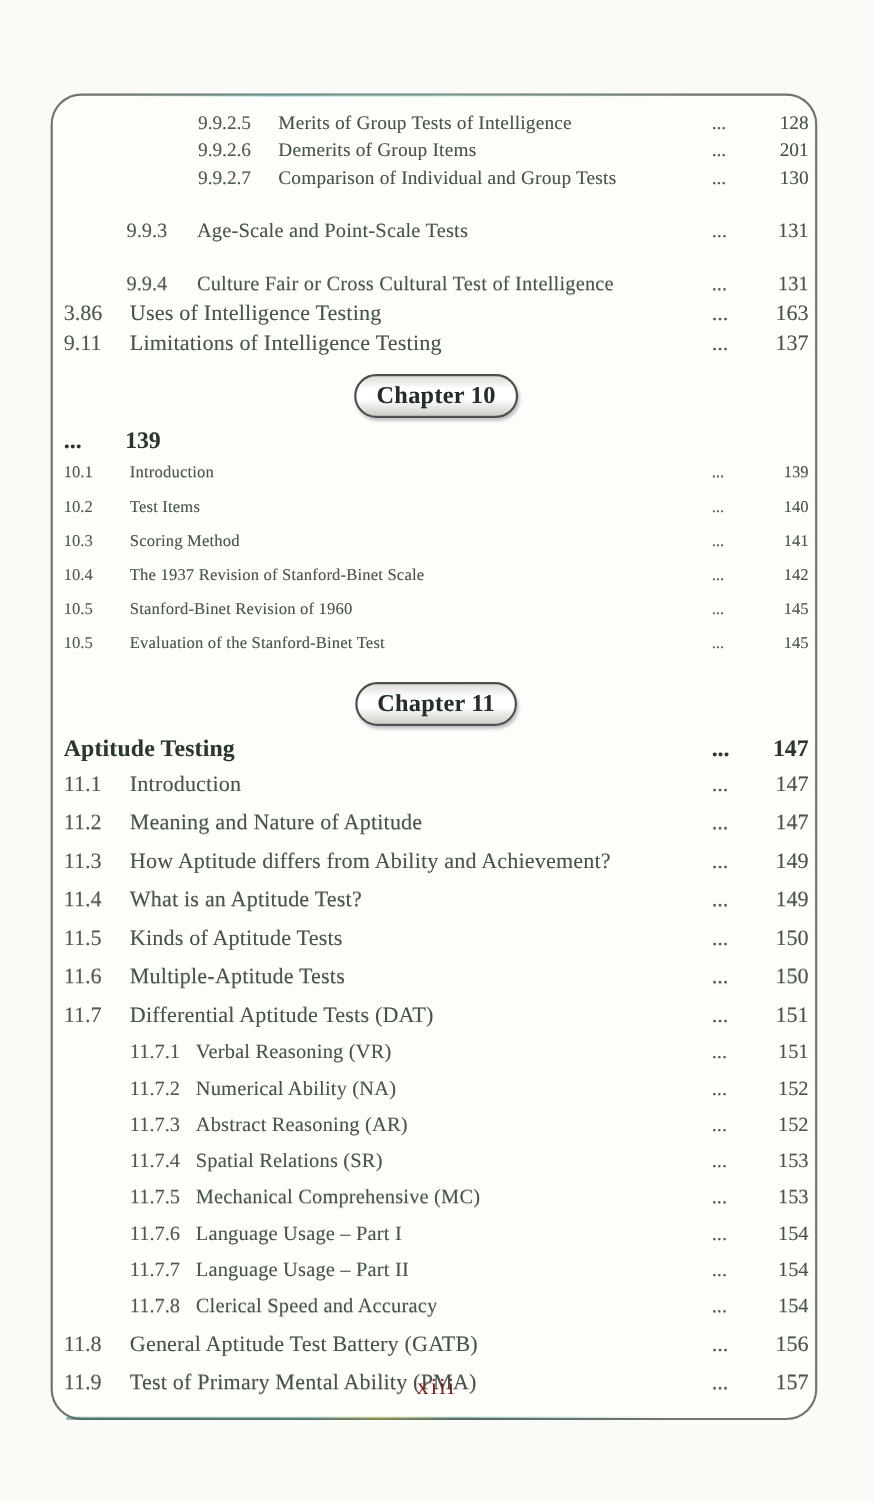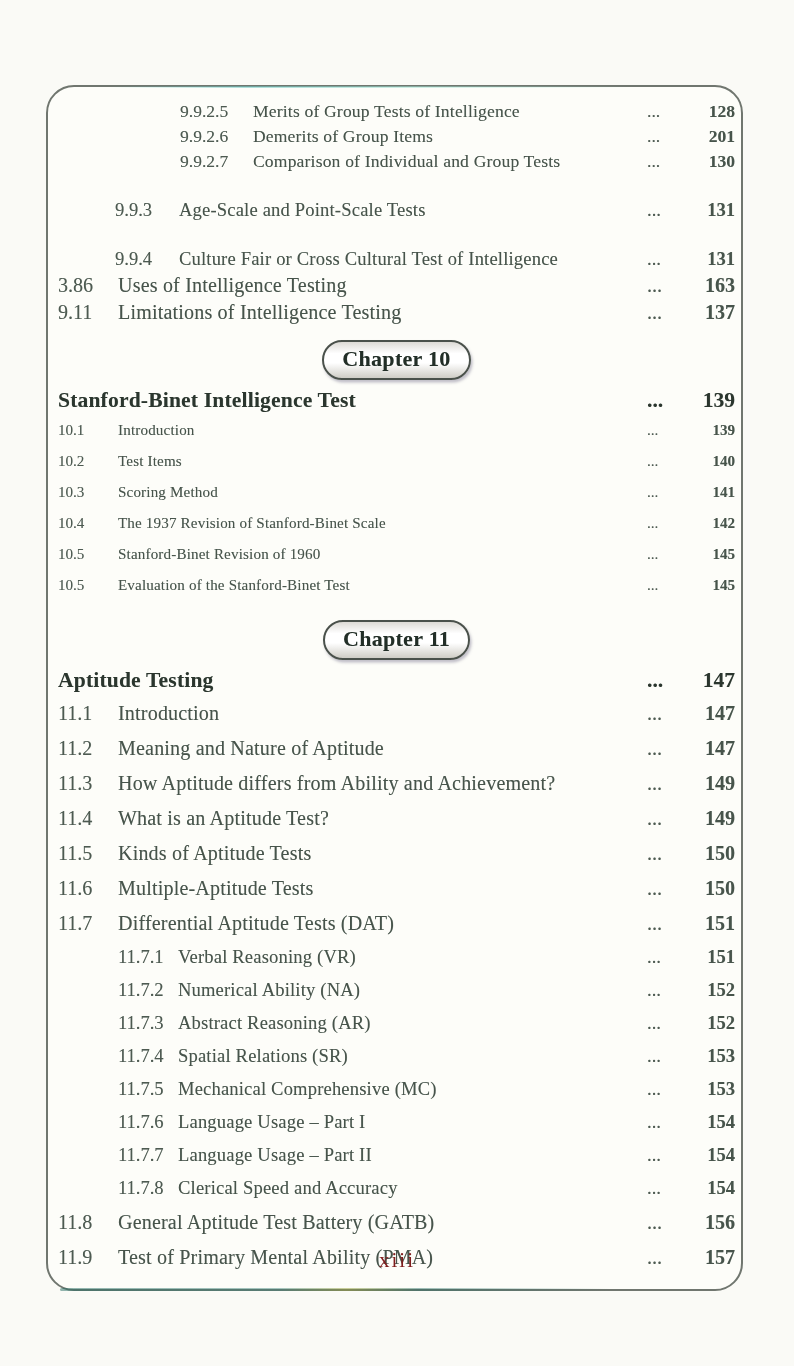--- a/index.html
+++ b/index.html
@@ -29,21 +29,21 @@
     background:linear-gradient(90deg,rgba(120,200,195,0) 0%,rgba(110,200,195,.55) 25%,rgba(160,225,210,.5) 55%,rgba(120,200,195,0) 95%);
   }
   .toc-box::after{
     content:"";position:absolute;bottom:-2px;left:12px;right:130px;height:3px;border-radius:2px;
     background:linear-gradient(90deg,rgba(40,110,100,.5) 0%,rgba(60,130,120,.45) 40%,rgba(150,160,60,.5) 52%,rgba(40,110,100,.45) 65%,rgba(40,110,100,0) 100%);
   }
   .row{display:flex;align-items:baseline;line-height:1.15;}
   .num{flex:none;color:#4d5a51;}
   .title{flex:1;letter-spacing:.2px;}
   .dots{flex:none;width:36px;text-align:left;color:#4d5a51;}
-  .pg{flex:none;width:52px;text-align:right;font-weight:bold;}
+  .pg{flex:none;width:52px;text-align:right;}
 
   
   .s9{height:25px;font-size:17.5px;}
   .s9.lv1{font-size:18.5px;margin-top:24px;}
   .s9.lv0{height:27px;font-size:20px;}
   
   .s10{height:31px;font-size:15px;}
   
   .s11{height:35px;font-size:20px;}
   .s11.sub{height:33px;font-size:18.5px;}
@@ -118,21 +118,20 @@
       <span class="num">9.11</span>
       <span class="title">Limitations of Intelligence Testing</span>
       <span class="dots">...</span>
       <span class="pg">137</span>
     </div>
 
     <div class="badge-wrap">
       <span class="chapter-badge">Chapter 10</span>
     </div>
     <div class="row chapter-row">
-      <span class="title">Stanford-Binet Intelligence Test</span>
       <span class="dots">...</span>
       <span class="pg">139</span>
     </div>
     <div class="row s10 lv0">
       <span class="num">10.1</span>
       <span class="title">Introduction</span>
       <span class="dots">...</span>
       <span class="pg">139</span>
     </div>
     <div class="row s10 lv0">

